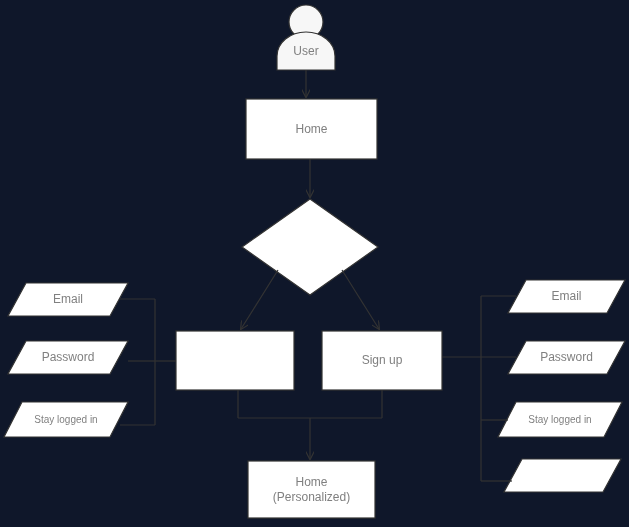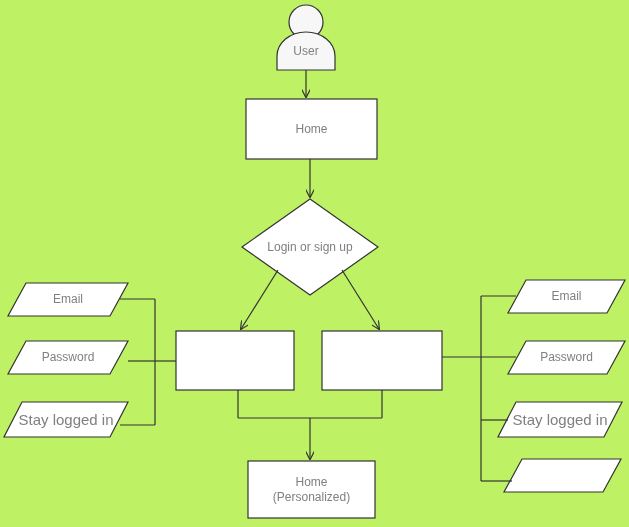--- a/index.html
+++ b/index.html
@@ -4,21 +4,21 @@
 <style>
   html, body {
     margin: 0;
     padding: 0;
     background: #ffffff;
   }
   #canvas {
     position: relative;
     width: 629px;
     height: 527px;
-    background: #bef264;
+    background: #0f172a;
     font-family: "Liberation Sans", sans-serif;
     overflow: hidden;
   }
   #svg-layer {
     position: absolute;
     left: 0;
     top: 0;
     width: 629px;
     height: 527px;
   }
@@ -28,21 +28,21 @@
     align-items: center;
     justify-content: center;
     text-align: center;
     color: #808080;
     font-size: 12px;
     line-height: 15px;
     white-space: pre;
     pointer-events: none;
   }
   .node-label.small {
-    font-size: 15px;
+    font-size: 10px;
   }
 </style>
 </head>
 <body>
 
 <div id="canvas">
 
   <svg id="svg-layer" viewBox="0 0 629 527" xmlns="http://www.w3.org/2000/svg">
     <defs>
       <marker id="arrow" viewBox="0 0 10 10" refX="9" refY="5" markerWidth="7" markerHeight="7" orient="auto-start-reverse">
@@ -104,23 +104,23 @@
       <line x1="382" y1="390" x2="382" y2="418"></line>
       <line x1="238" y1="418" x2="382" y2="418"></line>
     </g>
     <line x1="310" y1="418" x2="310" y2="459" stroke="#333333" stroke-width="1.2" marker-end="url(#arrow)"></line>
   </svg>
 
   <div class="node-label" style="left:277px; top:40px; width:58px; height:22px;">User</div>
 
   <div class="node-label" style="left:246px; top:99px; width:131px; height:60px;">Home</div>
 
-  <div class="node-label" style="left:240px; top:232px; width:140px; height:30px;">Login or sign up</div>
 
 
+  <div class="node-label" style="left:322px; top:331px; width:120px; height:59px;">Sign up</div>
 
   <div class="node-label" style="left:248px; top:461px; width:127px; height:57px; flex-direction:column;">
     <span>Home</span>
     <span>(Personalized)</span>
   </div>
 
   <div class="node-label" style="left:8px; top:283px; width:120px; height:33px;">Email</div>
   <div class="node-label" style="left:8px; top:341px; width:120px; height:33px;">Password</div>
   <div class="node-label small" style="left:4px; top:402px; width:124px; height:35px;">Stay logged in</div>
 

